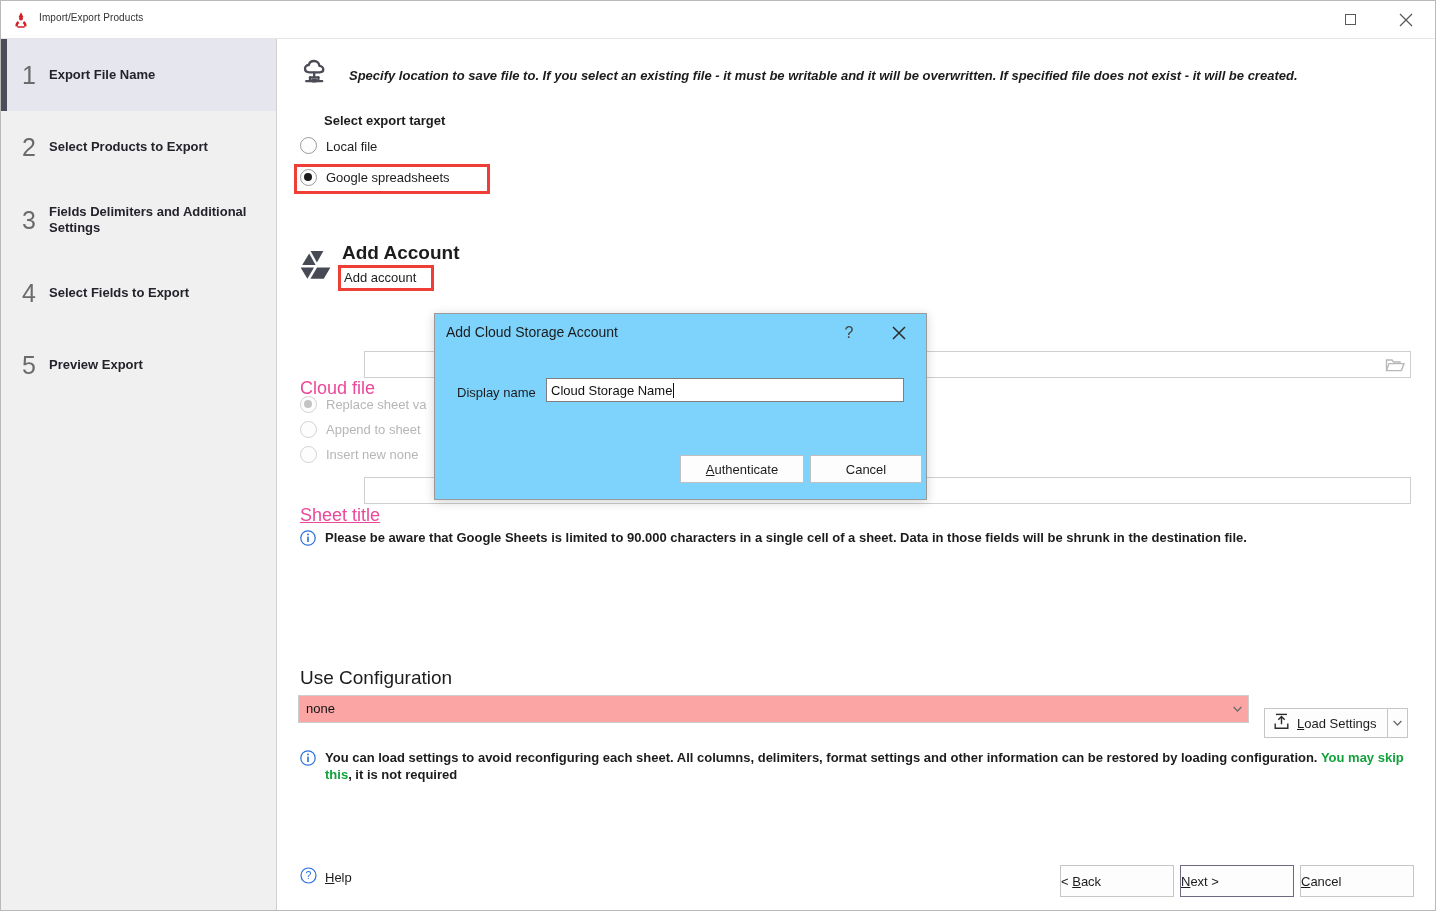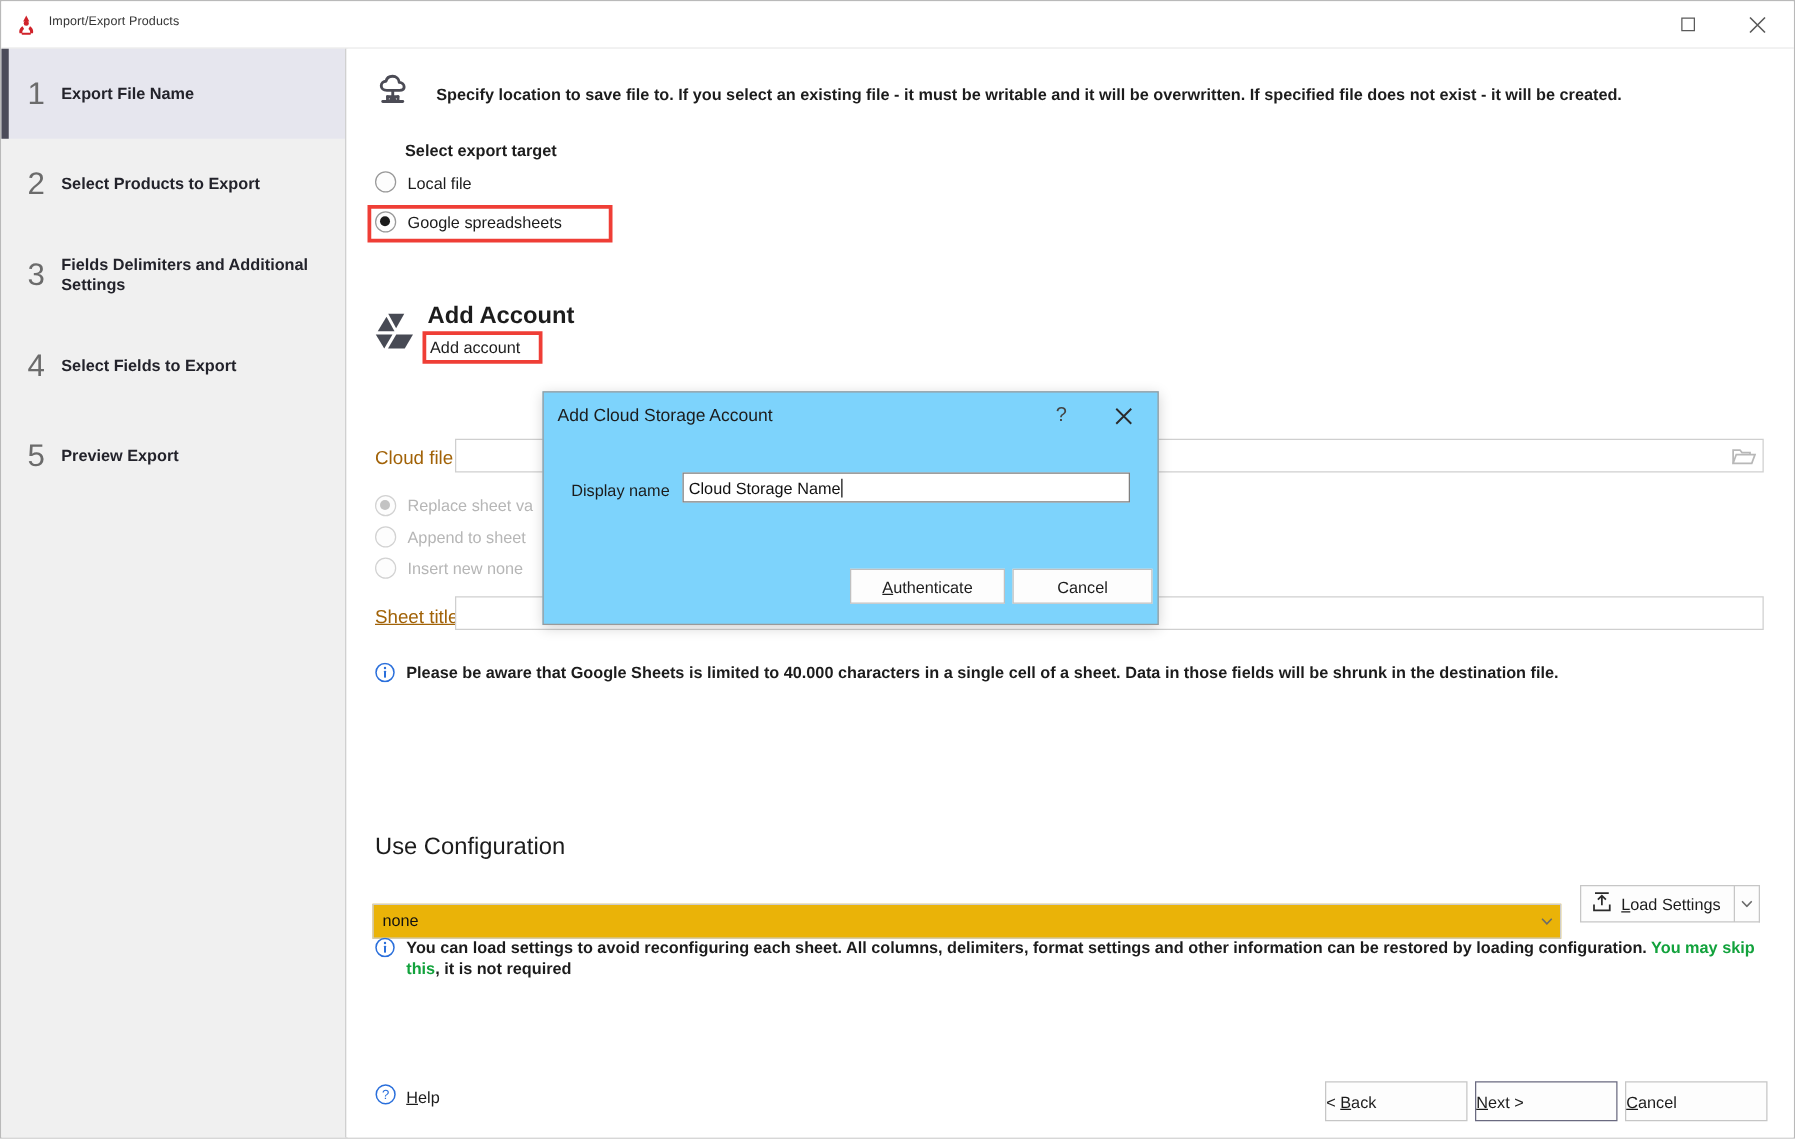--- a/index.html
+++ b/index.html
@@ -111,20 +111,21 @@
     width: 1158px; height: 872px;
     background: #ffffff;
   }
 
   .hint-row {
     position: absolute;
     left: 22px; top: 20px;
     width: 1110px;
     display: flex;
     align-items: center;
+    font-style: italic;
   }
   .hint-text {
     font-size: 13px;
     font-weight: bold;
     color: #1c1c1c;
     margin-left: 17px;
   }
 
   .section-label {
     position: absolute;
@@ -186,22 +187,23 @@
   .add-account-link {
     position: absolute;
     left: 66px; top: 231px;
     font-size: 13px;
     color: #1c1c1c;
   }
 
   
   .field-label {
     position: absolute;
-    font-size: 15px;
-    color: #a16207;
+    font-size: 18px;
+    color: #ec4899;
+    margin-top: 20px;
   }
   .textbox {
     position: absolute;
     background: #ffffff;
     border: 1px solid #cfcfcf;
     box-sizing: border-box;
     height: 27px;
   }
   .browse-btn {
     position: absolute;
@@ -224,24 +226,24 @@
 
   
   .use-config-title {
     position: absolute;
     left: 22px; top: 628px;
     font-size: 19px;
     color: #1c1c1c;
   }
   .combo {
     position: absolute;
-    left: 20px; top: 684px;
+    left: 20px; top: 656px;
     width: 951px; height: 28px;
     border: 1px solid #cdcdcd;
-    background: #eab308;
+    background: #fca5a5;
     box-sizing: border-box;
   }
   .combo-value {
     position: absolute;
     left: 7px; top: 5px;
     font-size: 13px;
     color: #111111;
   }
   .combo-arrow {
     position: absolute;
@@ -509,21 +511,21 @@
     <div class="textbox" style="left:86px; top:438px; width:1047px;"></div>
 
     <div class="info-row" style="left:22px; top:490px; width:1100px;">
       <span class="info-icon">
         <svg width="16" height="16" viewBox="0 0 16 16">
           <circle cx="8" cy="8" r="7.2" fill="none" stroke="#2a6fdb" stroke-width="1.2"></circle>
           <circle cx="8" cy="4.4" r="0.95" fill="#2a6fdb"></circle>
           <rect x="7.2" y="6.5" width="1.6" height="5.6" rx="0.5" fill="#2a6fdb"></rect>
         </svg>
       </span>
-      <span class="info-text">Please be aware that Google Sheets is limited to 40.000 characters in a single cell of a sheet. Data in those fields will be shrunk in the destination file.</span>
+      <span class="info-text">Please be aware that Google Sheets is limited to 90.000 characters in a single cell of a sheet. Data in those fields will be shrunk in the destination file.</span>
     </div>
 
     <div class="use-config-title">Use Configuration</div>
 
     <div class="combo">
       <span class="combo-value">none</span>
       <span class="combo-arrow">
         <svg width="9" height="6" viewBox="0 0 9 6">
           <path d="M0.6 1 L4.5 5 L8.4 1" fill="none" stroke="#6b6b6b" stroke-width="1.3"></path>
         </svg>

